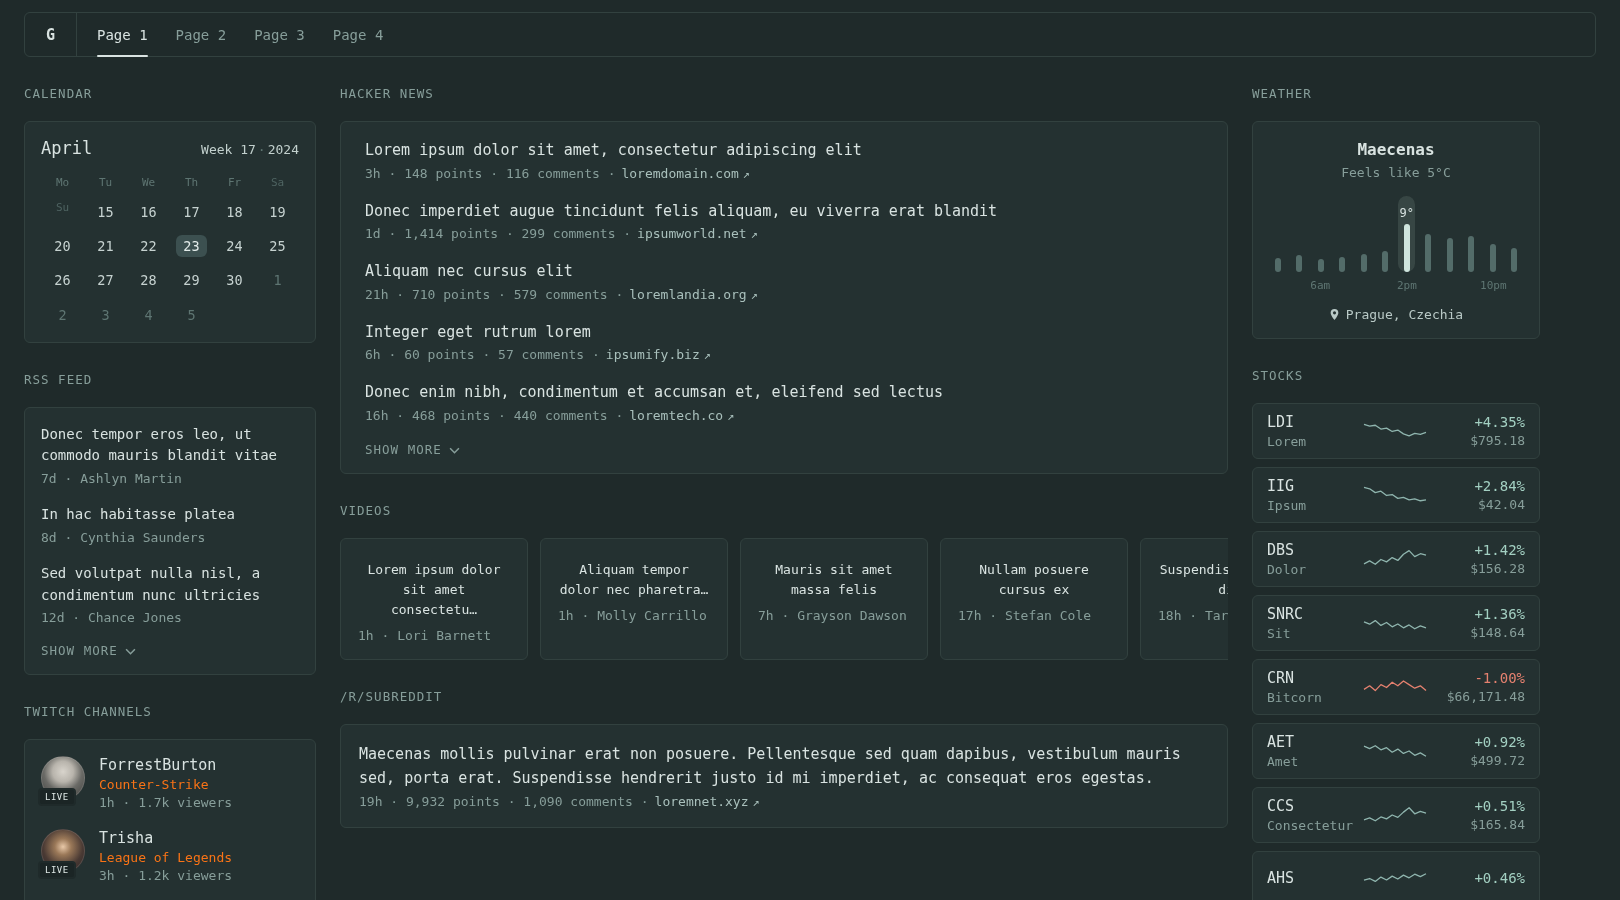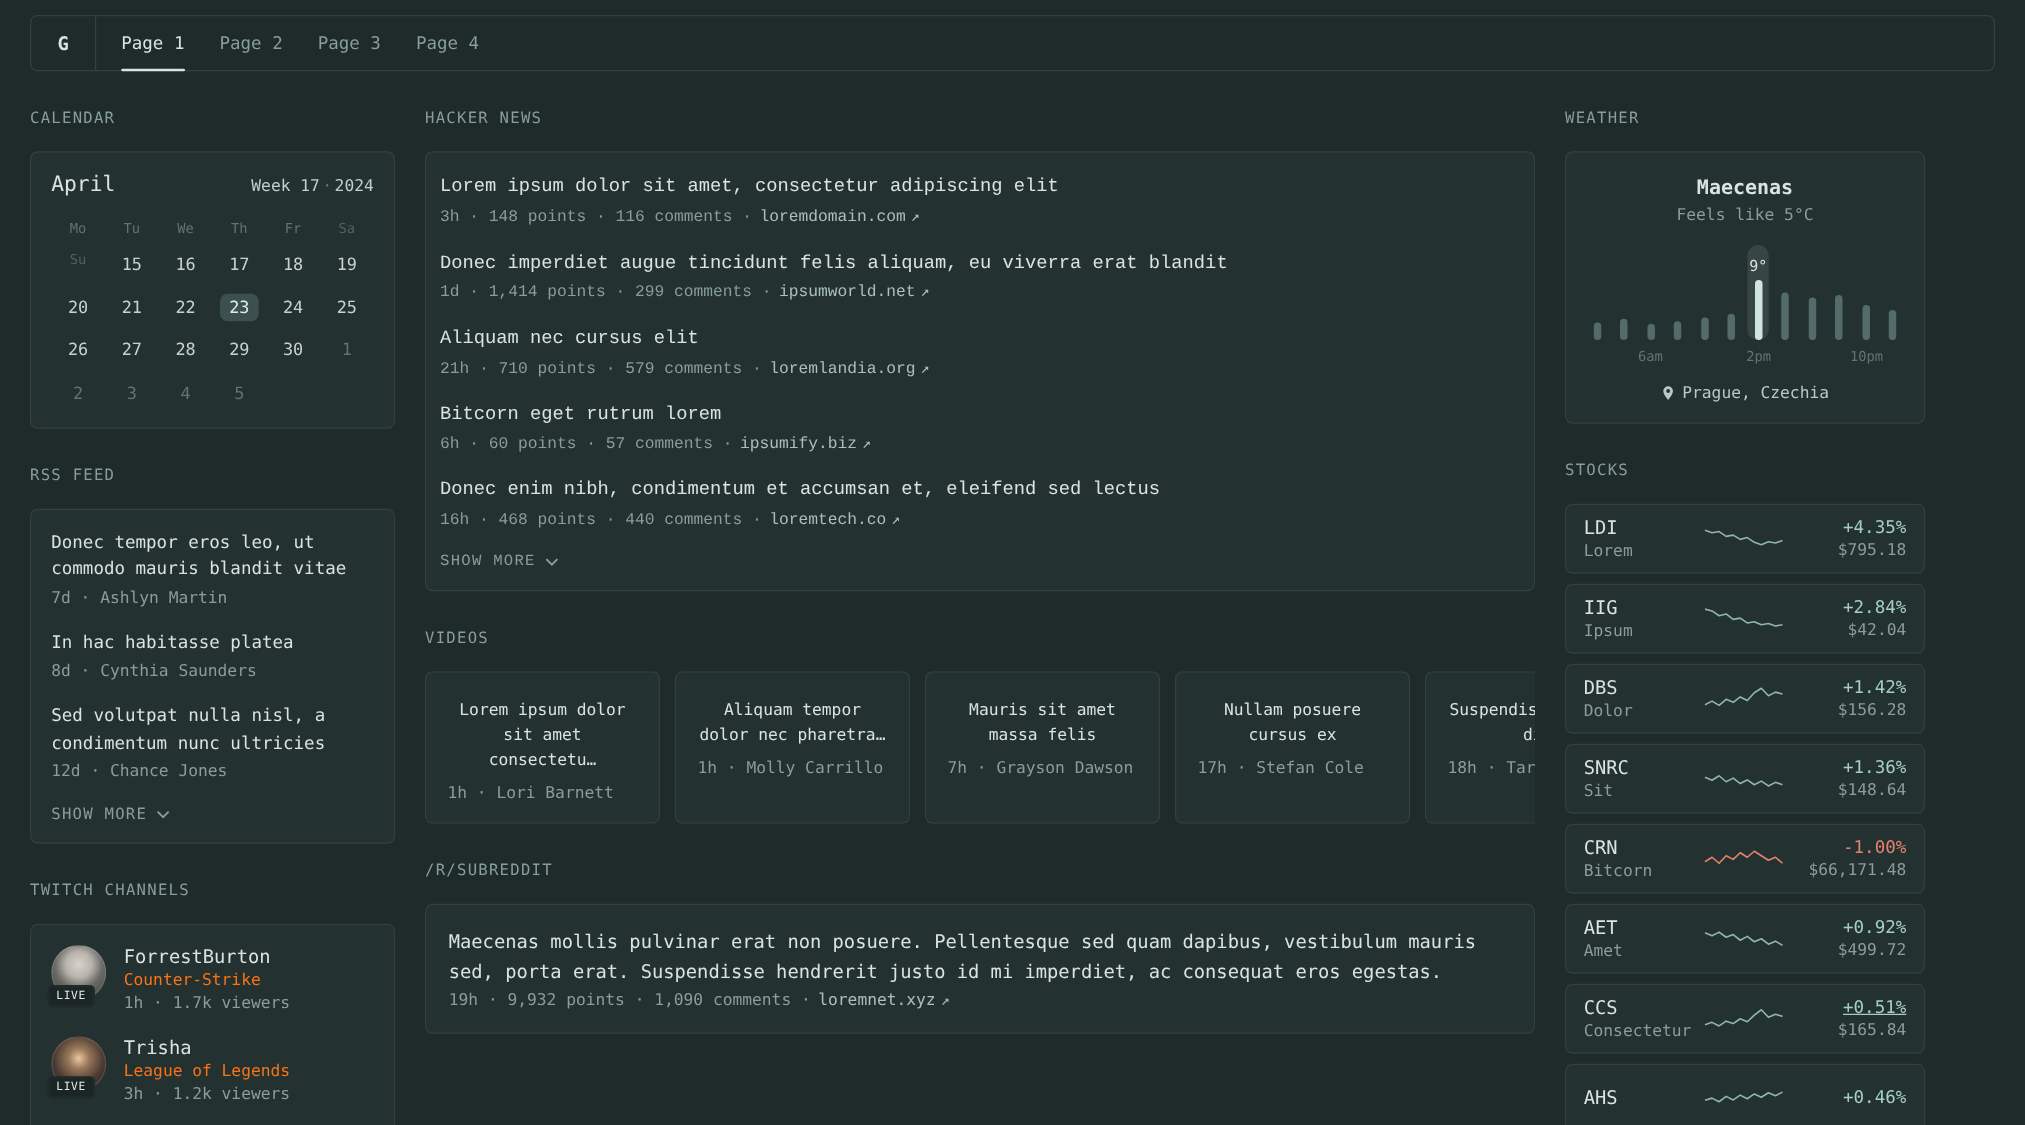--- a/index.html
+++ b/index.html
@@ -103,21 +103,21 @@
     position:absolute; left:-4px; bottom:-7px;
     background:var(--live_badge_bg); color:#dfe8e6;
     font-size:9px; letter-spacing:.5px; padding:2px 5px; border-radius:4px;
     border:2px solid var(--bg);
   }
   .tw-name { font-size:15px; color:var(--text); }
   .tw-game { font-size:13px; color:#f97316; margin-top:3px; }
   .tw-view { font-size:13px; color:var(--muted); margin-top:3px; }
 
   
-  .hn { padding:17px 11px 16px;font-family:Liberation Mono, monospace; }
+  .hn { padding:17px 24px 16px; }
   .hn-item { display:block; margin-bottom:19px; }
   .hn-title { font-size:15px; color:var(--text); line-height:1.5; display:block; }
   .meta-line { font-size:13px; color:var(--muted); margin-top:4px; }
   .domain { color:var(--domain_link); margin-left:6px; }
   .arrow { color:var(--domain_link); font-size:12px; margin-left:4px; }
 
   
   .videos-row { display:flex; gap:12px; overflow:hidden; width:888px; }
   .vcard { flex:0 0 188px; padding:8px 8px 16px; }
   .vthumb { width:172px; height:106px; border-radius:4px; }
@@ -298,21 +298,21 @@
       </div>
       <div class="hn-item">
         <a class="hn-title">Donec imperdiet augue tincidunt felis aliquam, eu viverra erat blandit</a>
         <div class="meta-line"><span>1d · 1,414 points · 299 comments ·</span><a class="domain">ipsumworld.net</a><span class="arrow">↗</span></div>
       </div>
       <div class="hn-item">
         <a class="hn-title">Aliquam nec cursus elit</a>
         <div class="meta-line"><span>21h · 710 points · 579 comments ·</span><a class="domain">loremlandia.org</a><span class="arrow">↗</span></div>
       </div>
       <div class="hn-item">
-        <a class="hn-title">Bitcorn eget rutrum lorem</a>
+        <a class="hn-title">Integer eget rutrum lorem</a>
         <div class="meta-line"><span>6h · 60 points · 57 comments ·</span><a class="domain">ipsumify.biz</a><span class="arrow">↗</span></div>
       </div>
       <div class="hn-item">
         <a class="hn-title">Donec enim nibh, condimentum et accumsan et, eleifend sed lectus</a>
         <div class="meta-line"><span>16h · 468 points · 440 comments ·</span><a class="domain">loremtech.co</a><span class="arrow">↗</span></div>
       </div>
       <button class="show-more">
         <span>SHOW MORE</span>
         <svg width="11" height="7" viewBox="0 0 10 6">
             <path d="M1 1l4 4 4-4" stroke="currentColor" fill="none" stroke-width="1.4"></path>
@@ -498,21 +498,21 @@
       </a>
       <a class="card stock">
         <span class="s-left">
             <div class="s-sym">CCS</div>
             <div class="s-name">Consectetur</div>
           </span>
         <svg class="s-spark" width="64" height="28" viewBox="0 0 64 28">
             <polyline points="1,18.8 6.636363636363637,16.880000000000003 12.272727272727273,19.759999999999998 17.909090909090907,15.92 23.545454545454547,17.84 29.18181818181818,14 34.81818181818181,16.4 40.45454545454545,11.120000000000001 46.09090909090909,6.800000000000001 51.727272727272734,12.8 57.36363636363636,10.4 63,12.08" fill="none" stroke="#8fb5ae" stroke-width="1.3" stroke-linejoin="round"></polyline>
           </svg>
         <span class="s-right">
-            <div class="s-change" style="color: rgb(163, 208, 194); text-decoration: underline;">+0.51%</div>
+            <div class="s-change" style="color: rgb(163, 208, 194);">+0.51%</div>
             <div class="s-price">$165.84</div>
           </span>
       </a>
       <a class="card stock">
         <span class="s-left">
             <div class="s-sym">AHS</div>
             <div class="s-name"></div>
           </span>
         <svg class="s-spark" width="64" height="28" viewBox="0 0 64 28">
             <polyline points="1,15.200000000000001 6.636363636363637,13.52 12.272727272727273,16.4 17.909090909090907,12.08 23.545454545454547,14.96 29.18181818181818,11.120000000000001 34.81818181818181,14 40.45454545454545,10.16 46.09090909090909,12.8 51.727272727272734,9.2 57.36363636363636,11.600000000000001 63,8.719999999999999" fill="none" stroke="#8fb5ae" stroke-width="1.3" stroke-linejoin="round"></polyline>

